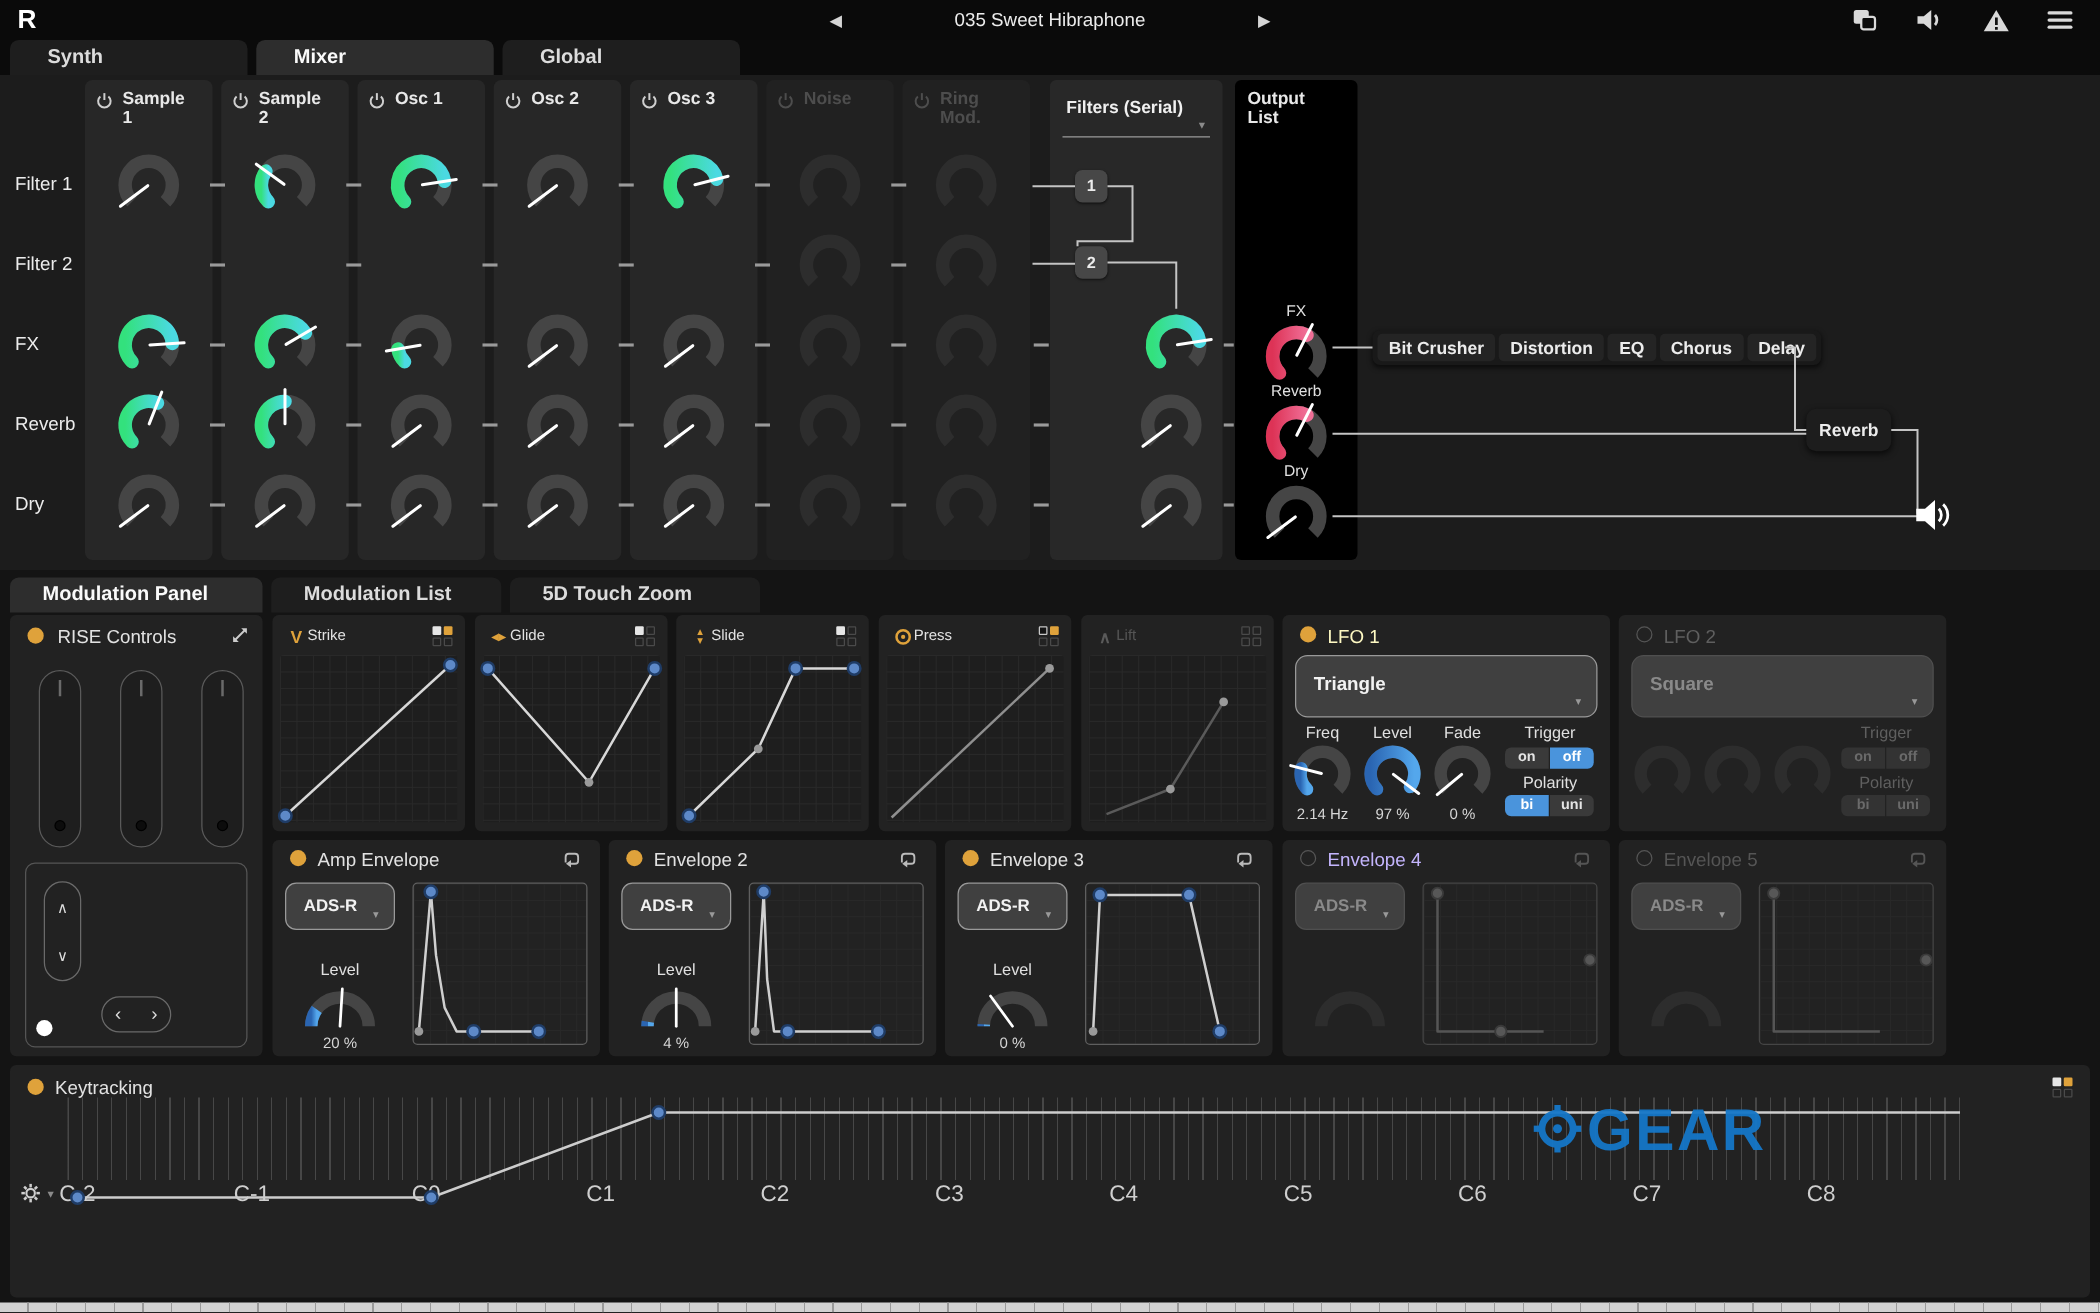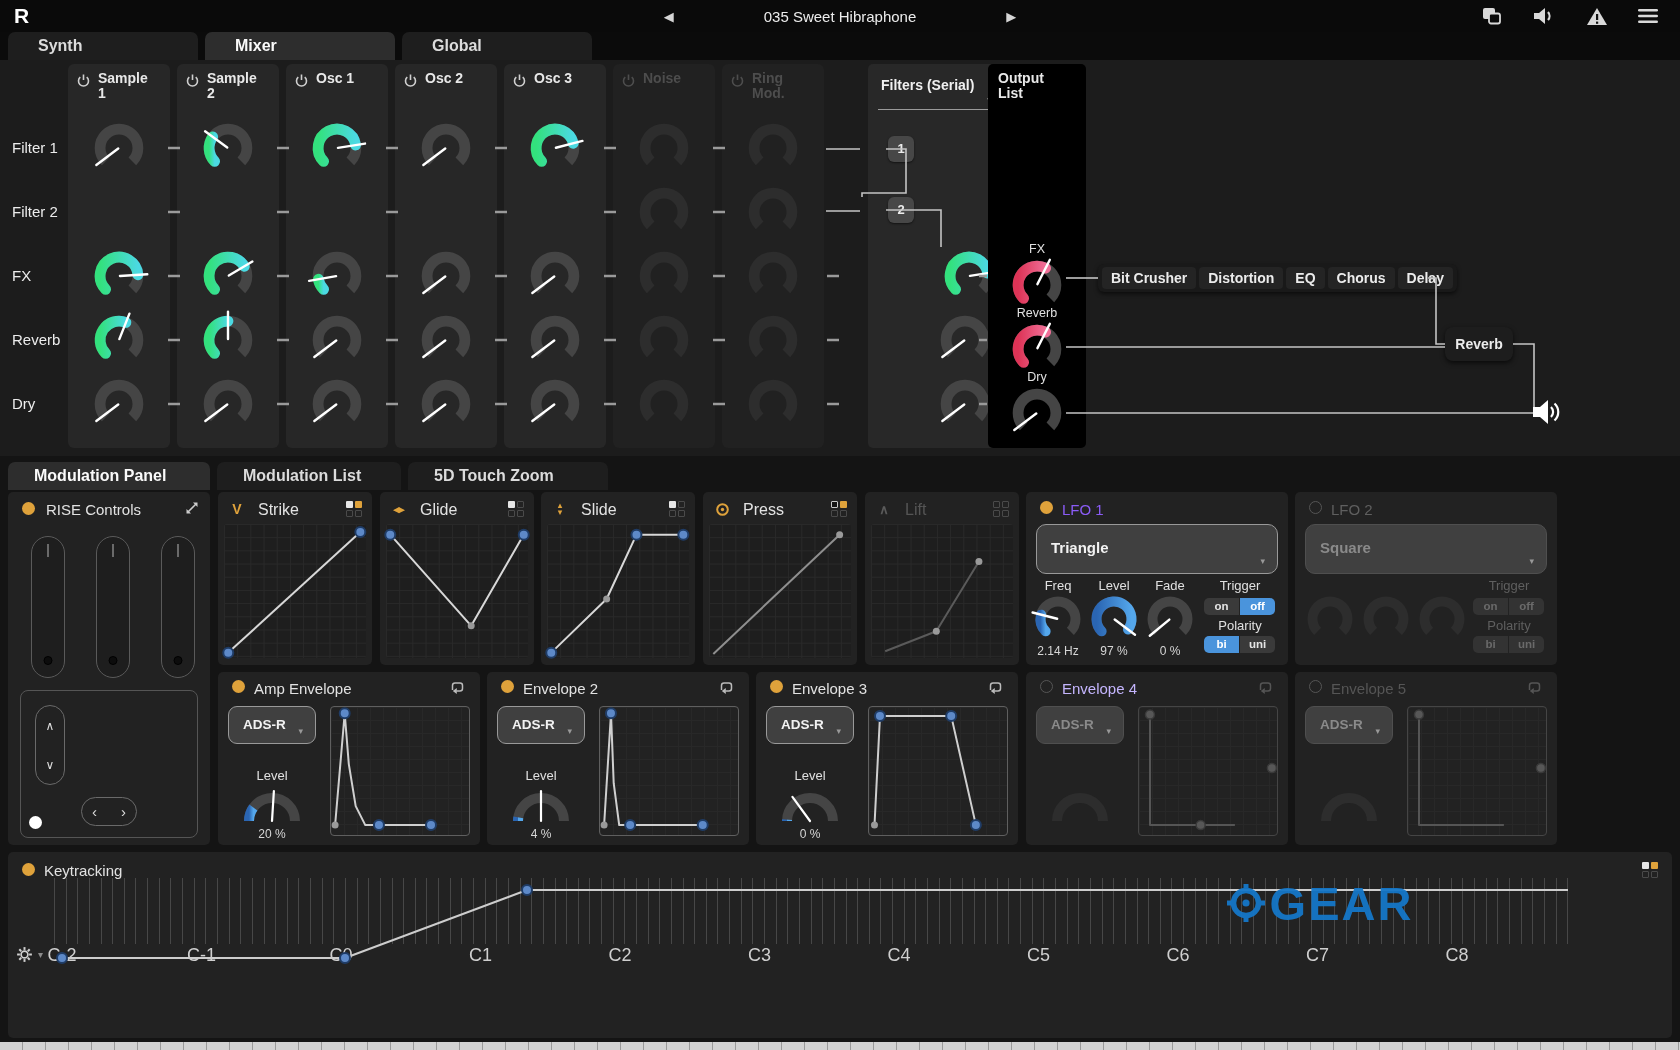--- a/index.html
+++ b/index.html
@@ -25,60 +25,60 @@
 #mod-tabs{position:absolute;left:8px;top:462px;display:flex;gap:7px}
 
 #mixer-bg{position:absolute;left:0;top:60px;width:1680px;height:396px;background:#1c1c1c}
 .rowlabel{position:absolute;left:12px;font-size:15px;color:#ececec}
 .mixcol{position:absolute;top:64px;height:384px;width:102px;background:#272727;border-radius:6px}
 .mixcol.off{background:#212121}
 .coltitle{position:absolute;left:30px;top:7px;font-size:14px;font-weight:700;line-height:15px;color:#e8e8e8;white-space:nowrap}
 .off .coltitle{color:#4d4d4d}
 .powericon{position:absolute;left:9px;top:10px}
 .panel{position:absolute;background:#222;border-radius:5px}
-#filters-panel{left:868px;top:64px;width:138px;height:384px;background:#282828}
+#filters-panel{left:840px;top:64px;width:138px;height:384px;background:#282828}
 #filters-title{position:absolute;left:13px;top:13px;font-size:14px;font-weight:700;color:#f0f0f0;white-space:nowrap}
 #filters-caret{position:absolute;right:14px;top:30px;color:#8a8a8a;font-size:10px}
 #filters-underline{position:absolute;left:10px;top:45px;width:118px;border-top:1px solid #9a9a9a}
 .filterblock{position:absolute;left:20px;width:26px;height:26px;background:#474747;border-radius:6px;color:#ececec;
   font-size:13px;font-weight:700;text-align:center;line-height:26px;box-shadow:0 1px 2px #0008}
 #output-panel{left:988px;top:64px;width:98px;height:384px;background:#000000}
 #output-title{position:absolute;left:10px;top:7px;font-size:14px;font-weight:700;line-height:15px;color:#e8e8e8}
 .outlabel{position:absolute;width:98px;text-align:center;font-size:12.5px;color:#e0e0e0}
 #fx-chain{position:absolute;left:1098px;top:264px;height:28px;display:flex;align-items:center;gap:3px;
   background:#191919;border-radius:6px;padding:0 4px;box-shadow:0 2px 4px #0009}
 .fxitem{background:#242424;border-radius:4px;height:22px;line-height:22px;padding:0 9px;font-size:14px;font-weight:700;color:#ececec;white-space:nowrap}
 #reverb-node{position:absolute;left:1445px;top:327px;width:68px;height:34px;background:#1d1d1d;border-radius:8px;
   text-align:center;line-height:34px;font-size:14px;font-weight:700;color:#ececec;box-shadow:0 2px 5px #000a}
 #wires{position:absolute;left:0;top:0;width:1680px;height:1050px;pointer-events:none}
 #speaker{position:absolute;left:1532px;top:398px}
 
 .gpanel{position:absolute;top:492px;width:154px;height:173px;background:#222;border-radius:5px}
 .gpanel.dim .gtitle{color:#555}
-.gtitle{position:absolute;left:40px;top:9px;font-size:16px;color:#e2e2e2;white-space:nowrap}
+.gtitle{position:absolute;left:28px;top:9px;font-size:12px;color:#e2e2e2;white-space:nowrap}
 .graph{position:absolute;left:6px;top:32px;background:#1e1e1e;border-radius:3px;
   background-image:linear-gradient(#292929 1px,transparent 1px),linear-gradient(90deg,#292929 1px,transparent 1px);
   background-size:13.2px 13.2px}
 .led{position:absolute;width:13px;height:13px;border-radius:50%}
 .gridicon{position:absolute;right:10px;top:9px;width:16px;height:16px;display:grid;grid-template-columns:7px 7px;grid-template-rows:7px 7px;gap:2px}
 .gridicon span{width:7px;height:7px;border-radius:1px}
 #rise-panel{left:8px;top:492px;width:202px;height:353px}
 #rise-title{position:absolute;left:38px;top:9px;font-size:15px;color:#e2e2e2;white-space:nowrap}
 .riseslider{position:absolute;top:44px;width:34px;height:142px;border:1.5px solid #5a5a5a;border-radius:17px;background:#1e1e1e}
 .riseslider i{position:absolute;left:50%;top:7px;width:2px;height:13px;background:#6a6a6a;transform:translateX(-50%)}
 .riseslider b{position:absolute;left:50%;bottom:12px;width:9px;height:9px;border-radius:50%;background:#0c0c0c;border:1px solid #000;transform:translateX(-50%)}
 #rise-box{position:absolute;left:12px;top:198px;width:178px;height:148px;border:1px solid #555;border-radius:8px}
 #rise-updown{position:absolute;left:14px;top:14px;width:30px;height:80px;border:1.5px solid #6a6a6a;border-radius:15px;
   display:flex;flex-direction:column;align-items:center;justify-content:space-around;color:#ddd;font-size:12px}
 #rise-lr{position:absolute;left:60px;top:106px;width:56px;height:29px;border:1.5px solid #6a6a6a;border-radius:15px;
   display:flex;align-items:center;justify-content:space-between;padding:0 10px;color:#ddd;font-size:15px}
 #rise-dot{position:absolute;left:8px;bottom:8px;width:13px;height:13px;border-radius:50%;background:#fff}
 #lfo1,#lfo2{position:absolute;top:492px;width:262px;height:173px;background:#222;border-radius:5px}
 #lfo1{left:1026px}#lfo2{left:1295px}
-.lfotitle{position:absolute;left:36px;top:9px;font-size:15px;color:#8b5cf6}
+.lfotitle{position:absolute;left:36px;top:9px;font-size:15px;color:#fef9c3}
 .dropdown{position:absolute;border-radius:10px;background:#404040}
 .dropdown .dtext{position:absolute;left:14px;top:14px;font-size:15px;font-weight:700}
 .dropdown .dcaret{position:absolute;right:12px;bottom:7px;font-size:9px;color:#999}
 .klabel{position:absolute;width:60px;text-align:center;font-size:13px;color:#e0e0e0}
 .kvalue{position:absolute;width:70px;text-align:center;font-size:12px;color:#d6d6d6}
 .toggle{position:absolute;display:flex;gap:1px}
 .seg{width:35px;height:17px;font-size:11.5px;font-weight:700;text-align:center;line-height:17px;color:#e4e4e4;background:#3a3a3a}
 .seg.l{border-radius:5px 0 0 5px}.seg.r{border-radius:0 5px 5px 0}
 .epanel{position:absolute;top:672px;width:262px;height:173px;background:#222;border-radius:5px}
 .etitle{position:absolute;left:36px;top:8px;font-size:15px;color:#e2e2e2;white-space:nowrap}

